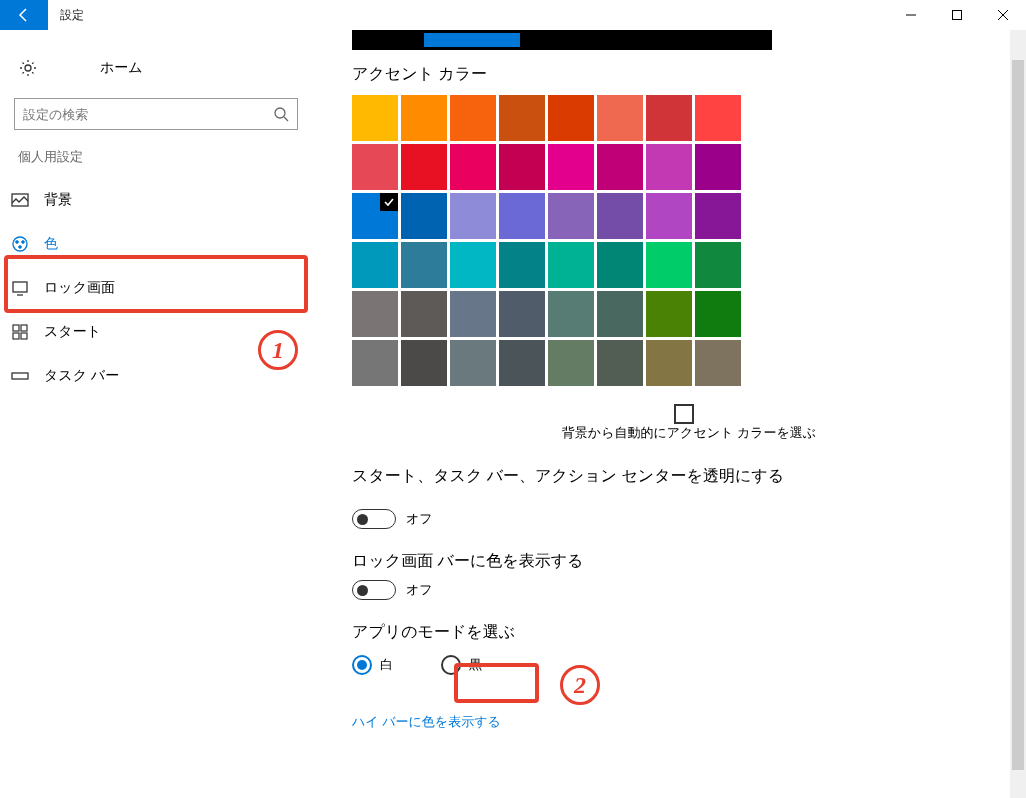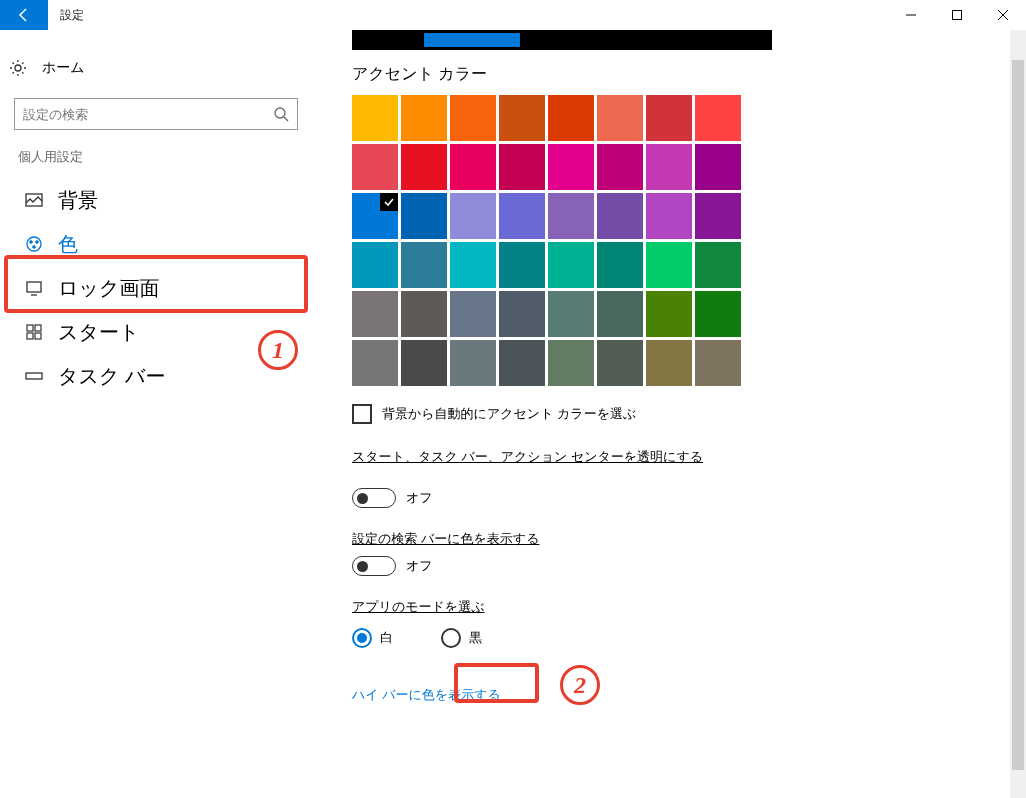--- a/index.html
+++ b/index.html
@@ -18,50 +18,50 @@
 
 
 .body { flex: 1; display: flex; overflow: hidden; }
 .sidebar { width: 312px; padding: 18px 0 0 0; }
 .content-wrap { flex: 1; position: relative; overflow: hidden; }
 .content { width: 100%; height: 100%; overflow-y: auto; padding: 0 0 40px 40px; }
 .scrollbar-track { position: absolute; right: 0; top: 0; width: 16px; height: 100%; background: #f0f0f0; }
 .scrollbar-thumb { position: absolute; right: 2px; width: 12px; background: #ccc; }
 
 
-.home-row { display: flex; align-items: center; height: 40px; padding-left: 8px; font-size: 14px; }
+.home-row { display: flex; align-items: center; height: 40px; padding-left: 18px; font-size: 14px; gap: 48px; }
 .home-row .icon { width: 20px; height: 20px; margin-right: 14px; display: flex; align-items: center; justify-content: center; }
 .search-box { margin: 10px 14px 18px 14px; height: 32px; border: 1px solid #999; display: flex; align-items: center; padding: 0 8px; font-size: 13px; color: #666; }
 .search-box input { flex: 1; border: none; outline: none; font-size: 13px; background: transparent; }
 .search-box .sicon { width: 16px; height: 16px; }
 .section-label { padding: 0 18px; font-size: 13px; color: #666; margin-bottom: 12px; }
-.nav-item { display: flex; align-items: center; height: 44px; padding-left: 24px; font-size: 20px; cursor: default; position: relative; }
+.nav-item { display: flex; align-items: center; height: 44px; padding-left: 10px; font-size: 14px; cursor: default; position: relative; }
 .nav-item .icon { width: 20px; height: 20px; margin-right: 14px; display: flex; align-items: center; justify-content: center; }
 .nav-item.active { color: #0078d7; }
 .nav-item.active .icon svg { stroke: #0078d7; fill: #0078d7; }
 
 
 .callout-box { position: absolute; border: 4px solid #e83e2e; border-radius: 4px; pointer-events: none; }
 .callout-badge { position: absolute; width: 40px; height: 40px; border: 3px solid #e83e2e; border-radius: 50%; display: flex; align-items: center; justify-content: center; font-size: 24px; font-weight: bold; color: #e83e2e; background: #fff; pointer-events: none; font-style: italic; font-family: Georgia, serif; }
 
 
 .blackbar { width: 420px; height: 20px; background: #000; margin-bottom: 14px; display:flex; align-items:center; }
 .blackbar-inner { width: 96px; height: 14px; background: #0078d7; margin-left: 72px; }
 .section-title { font-size: 16px; margin-bottom: 10px; }
 
 .swatch-grid { display: grid; grid-template-columns: repeat(8, 46px); grid-auto-rows: 46px; gap: 3px; margin-bottom: 18px; }
 .swatch { width: 46px; height: 46px; position: relative; }
 .swatch .check { position: absolute; top: 0; right: 0; width: 18px; height: 18px; background: #000; display: flex; align-items: center; justify-content: center; }
 .swatch .check svg { width: 12px; height: 12px; }
 
-.checkbox-row { display: flex; align-items: center; font-size: 13px; margin-bottom: 24px; }
+.checkbox-row { display: flex; align-items: center; font-size: 13px; margin-bottom: 24px; flex-direction: column; }
 .checkbox-row .box { width: 20px; height: 20px; border: 2px solid #333; margin-right: 10px; }
 
 .setting-block { margin-bottom: 22px; }
-.setting-label { font-size: 13px; margin-bottom: 8px; text-decoration: underline; }
+.setting-label { font-size: 16px; margin-bottom: 8px; }
 .toggle { display: flex; align-items: center; }
 .toggle-track { width: 44px; height: 20px; border-radius: 10px; position: relative; border: 1px solid #333; }
 .toggle-track.on { background: #0078d7; border-color: #0078d7; }
 .toggle-thumb { width: 11px; height: 11px; border-radius: 50%; background: #333; position: absolute; top: 3.5px; left: 4px; }
 .toggle-track.on .toggle-thumb { background: #fff; left: auto; right: 4px; }
 .toggle-text { margin-left: 10px; font-size: 13px; }
 
 .radio-row { display: flex; align-items: center; gap: 48px; padding-top: 4px; }
 .radio { display: flex; align-items: center; gap: 8px; font-size: 13px; }
 .radio .outer { width: 20px; height: 20px; border: 2px solid #333; border-radius: 50%; display: flex; align-items: center; justify-content: center; }
@@ -254,21 +254,21 @@
         <div class="setting-block">
           <div class="toggle">
             <div class="toggle-track">
                 <div class="toggle-thumb"></div>
               </div>
             <span class="toggle-text">オフ</span>
           </div>
         </div>
 
         <div class="setting-block">
-          <div class="setting-label">設定の検索 バーに色を表示する</div>
+          <div class="setting-label">ロック画面 バーに色を表示する</div>
           <div class="toggle">
             <div class="toggle-track">
                 <div class="toggle-thumb"></div>
               </div>
             <span class="toggle-text">オフ</span>
           </div>
         </div>
 
         <div class="setting-block">
           <div class="setting-label">アプリのモードを選ぶ</div>

